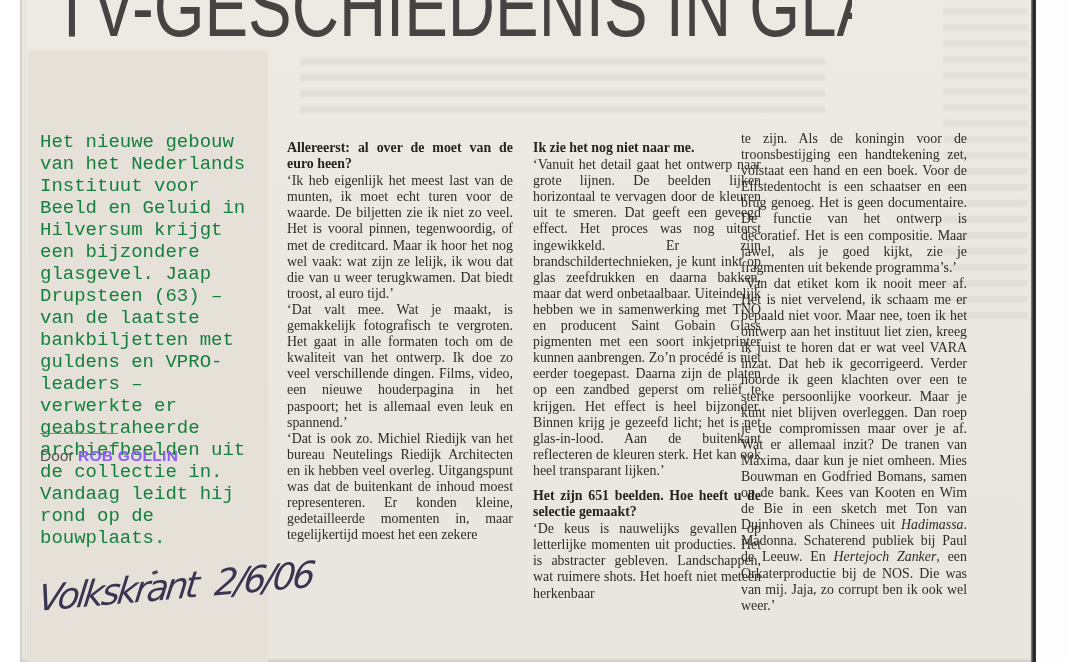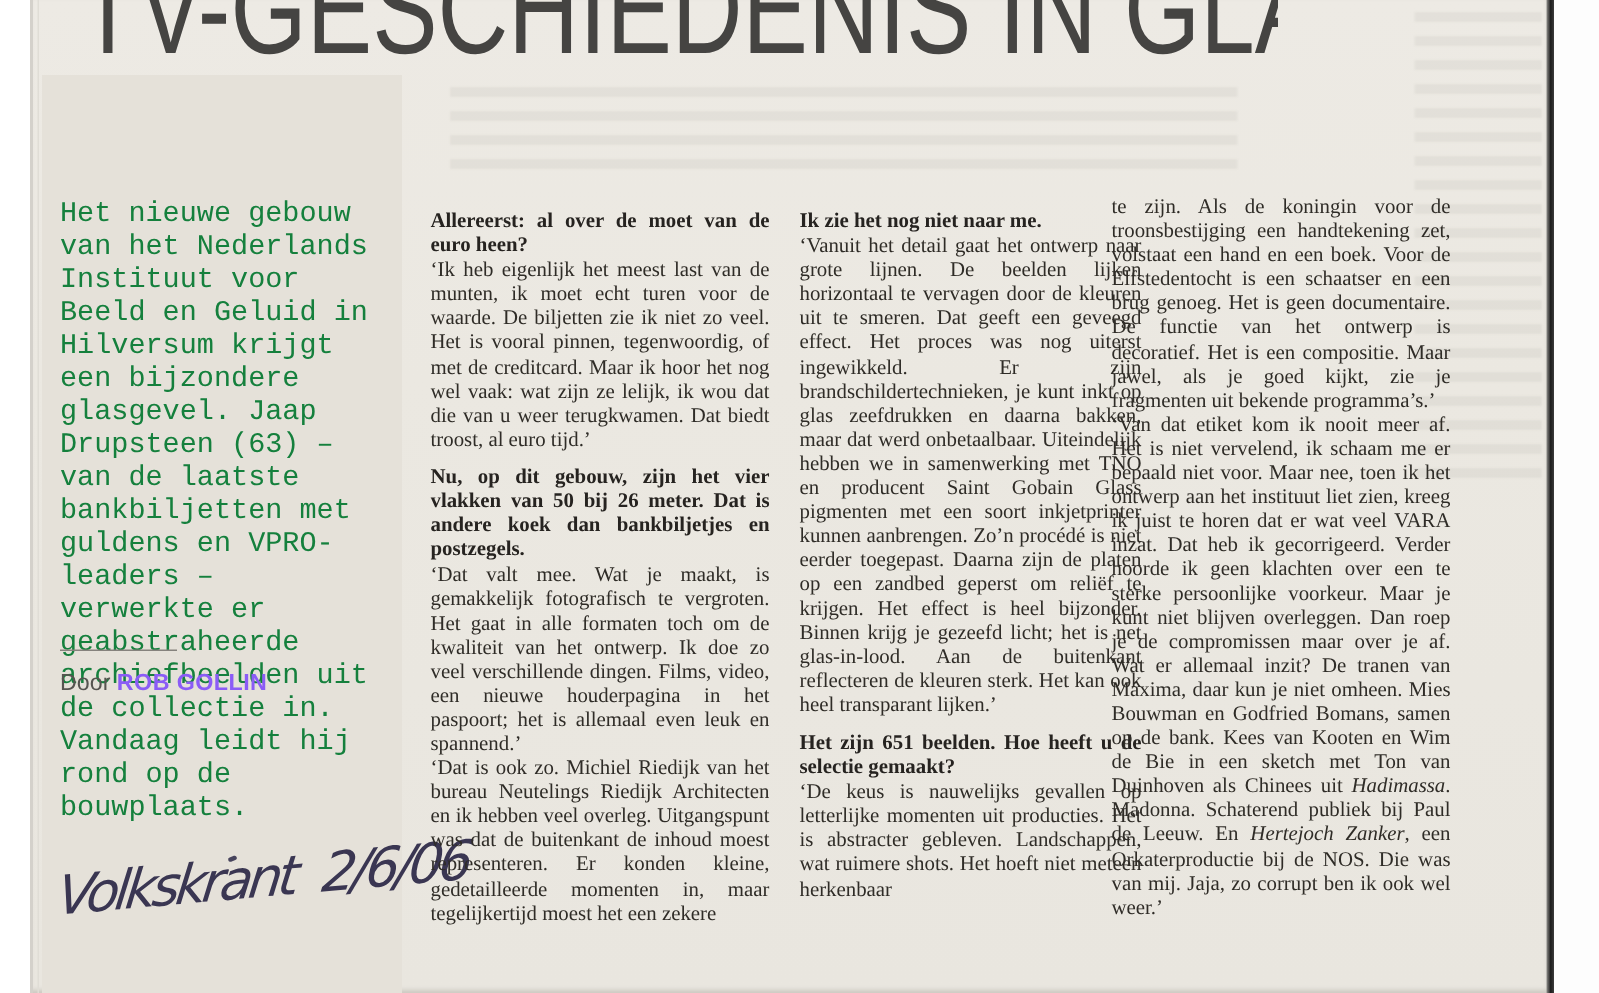--- a/index.html
+++ b/index.html
@@ -99,21 +99,20 @@
   <div class="rule"></div>
 
   <div class="byline"><span>Door </span><span class="byline-name">ROB GOLLIN</span></div>
 
   <div class="pen-dot"></div>
   <div class="handwriting">Volkskrant 2/6/06</div>
 
   <div class="col col1">
     <p class="q">Allereerst: al over de moet van de euro heen?</p>
     <p class="a">‘Ik heb eigenlijk het meest last van de munten, ik moet echt turen voor de waarde. De biljetten zie ik niet zo veel. Het is vooral pinnen, tegenwoordig, of met de creditcard. Maar ik hoor het nog wel vaak: wat zijn ze lelijk, ik wou dat die van u weer terugkwamen. Dat biedt troost, al euro tijd.’</p>
-    <p class="q">Nu, op dit gebouw, zijn het vier vlakken van 50 bij 26 meter. Dat is andere koek dan bankbiljetjes en postzegels.</p>
     <p class="a">‘Dat valt mee. Wat je maakt, is gemakkelijk fotografisch te vergroten. Het gaat in alle formaten toch om de kwaliteit van het ontwerp. Ik doe zo veel verschillende dingen. Films, video, een nieuwe houderpagina in het paspoort; het is allemaal even leuk en spannend.’</p>
     <p class="a">‘Dat is ook zo. Michiel Riedijk van het bureau Neutelings Riedijk Architecten en ik hebben veel overleg. Uitgangspunt was dat de buitenkant de inhoud moest representeren. Er konden kleine, gedetailleerde momenten in, maar tegelijkertijd moest het een zekere</p>
   </div>
 
   <div class="col col2">
     <p class="q">Ik zie het nog niet naar me.</p>
     <p class="a">‘Vanuit het detail gaat het ontwerp naar grote lijnen. De beelden lijken horizontaal te vervagen door de kleuren uit te smeren. Dat geeft een geveegd effect. Het proces was nog uiterst ingewikkeld. Er zijn brandschildertechnieken, je kunt inkt op glas zeefdrukken en daarna bakken, maar dat werd onbetaalbaar. Uiteindelijk hebben we in samenwerking met TNO en producent Saint Gobain Glass pigmenten met een soort inkjetprinter kunnen aanbrengen. Zo’n procédé is niet eerder toegepast. Daarna zijn de platen op een zandbed geperst om reliëf te krijgen. Het effect is heel bijzonder. Binnen krijg je gezeefd licht; het is net glas-in-lood. Aan de buitenkant reflecteren de kleuren sterk. Het kan ook heel transparant lijken.’</p>
     <p class="q">Het zijn 651 beelden. Hoe heeft u de selectie gemaakt?</p>
     <p class="a">‘De keus is nauwelijks gevallen op letterlijke momenten uit producties. Het is abstracter gebleven. Landschappen, wat ruimere shots. Het hoeft niet meteen herkenbaar</p>
   </div>

